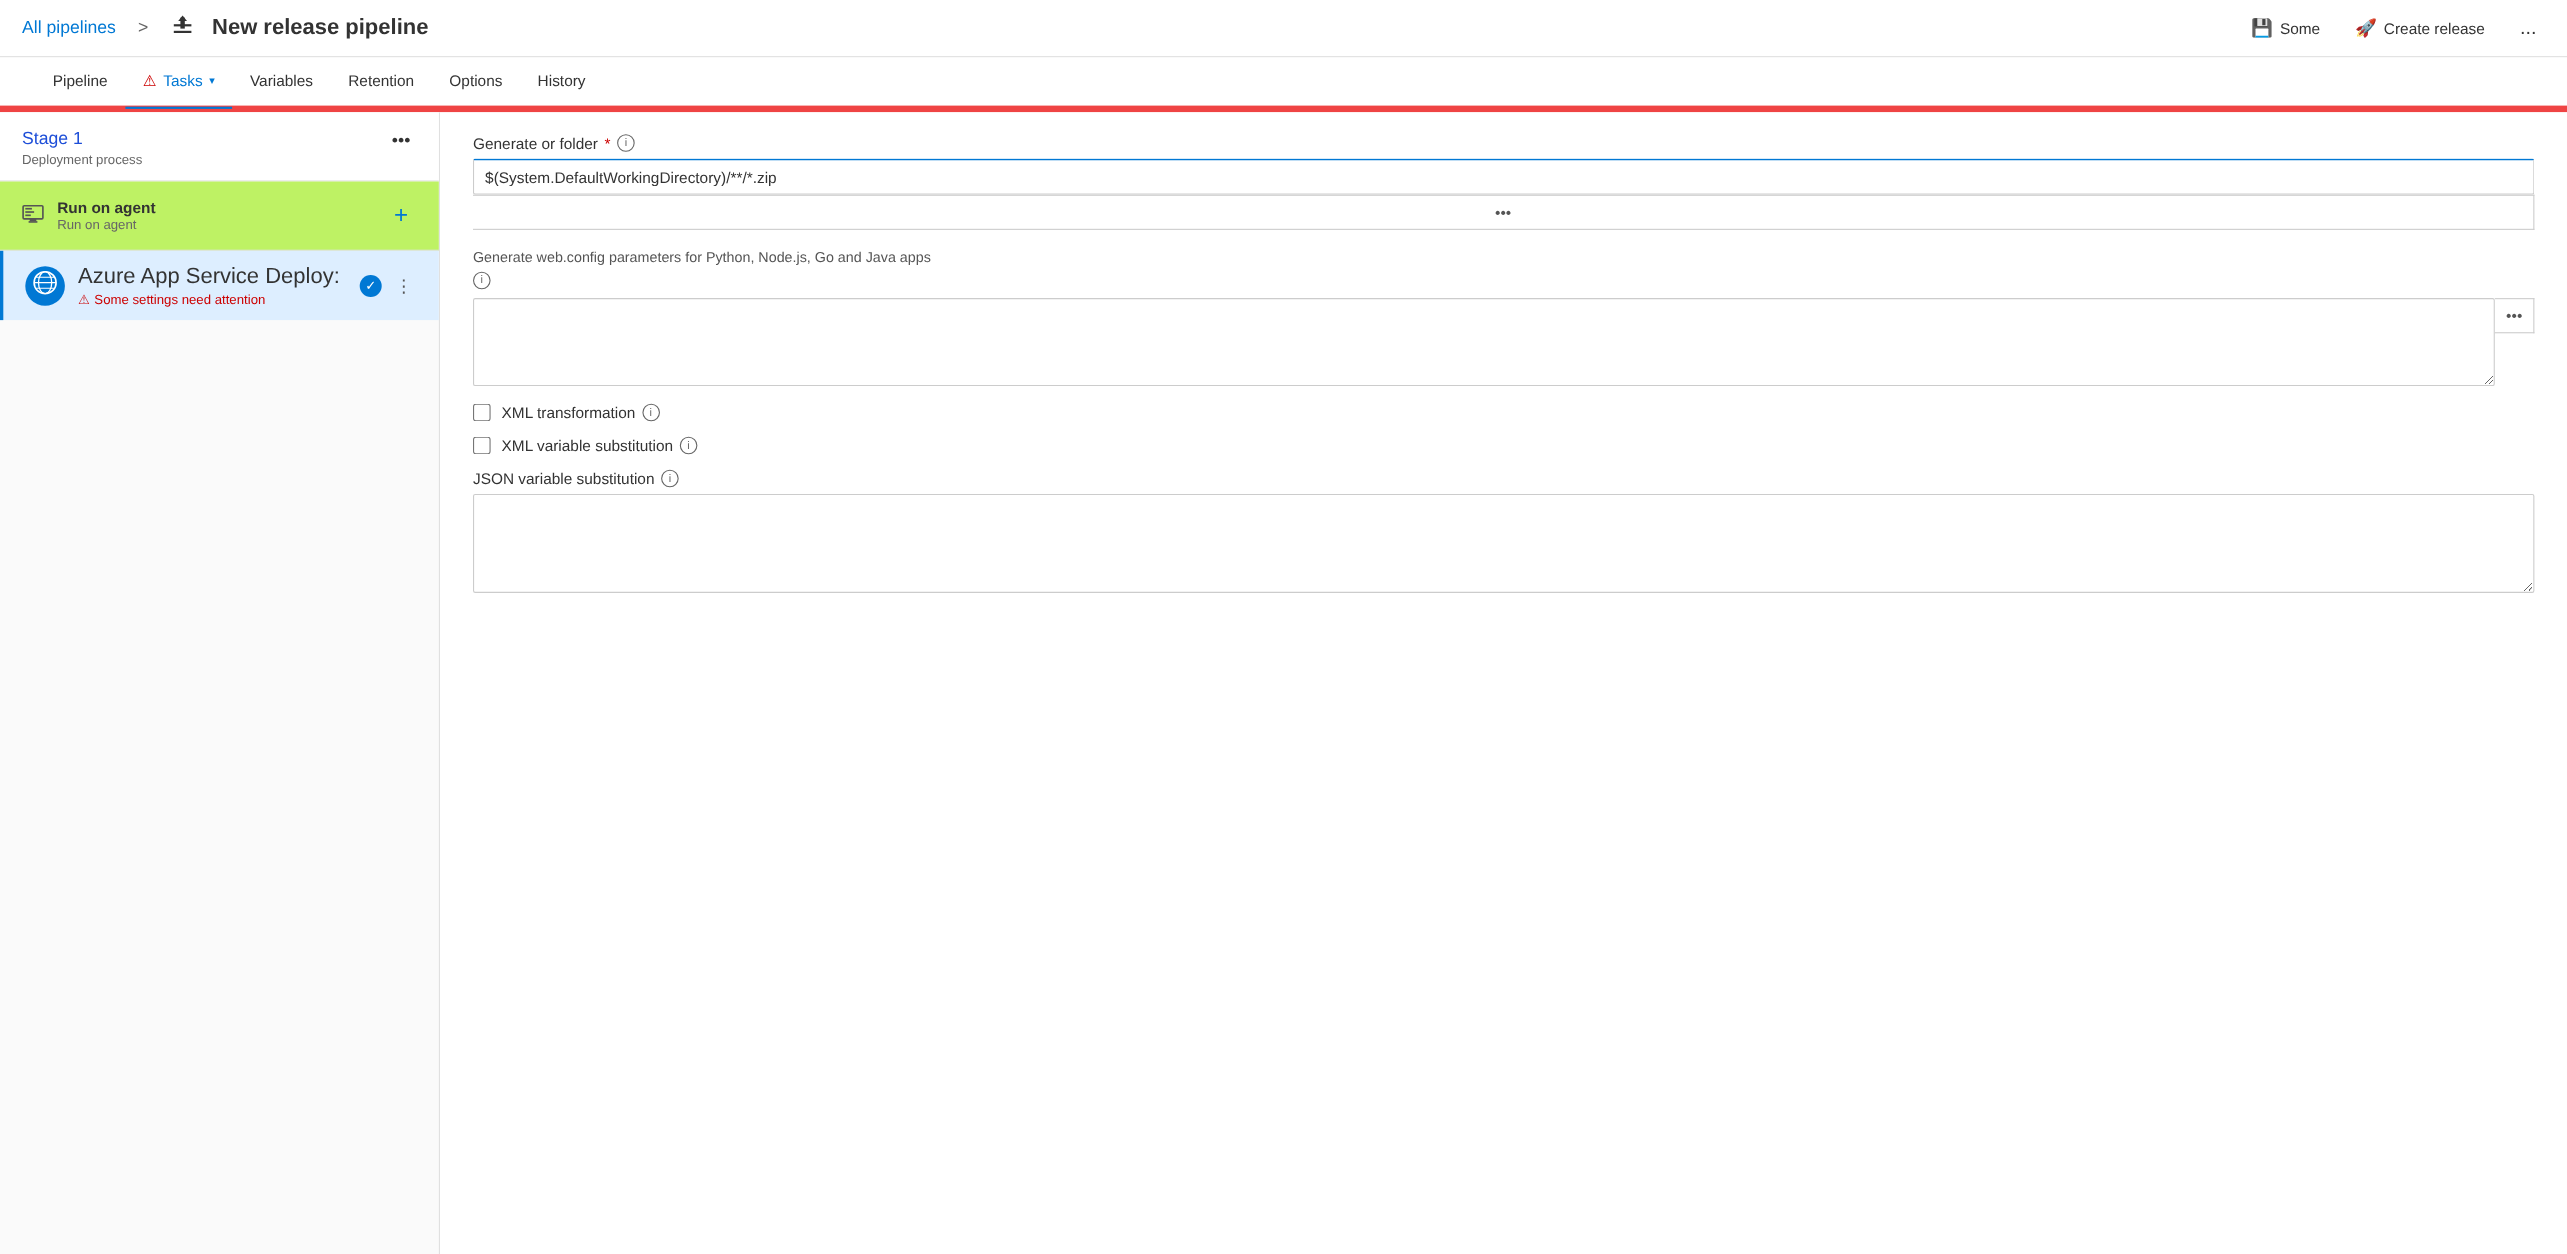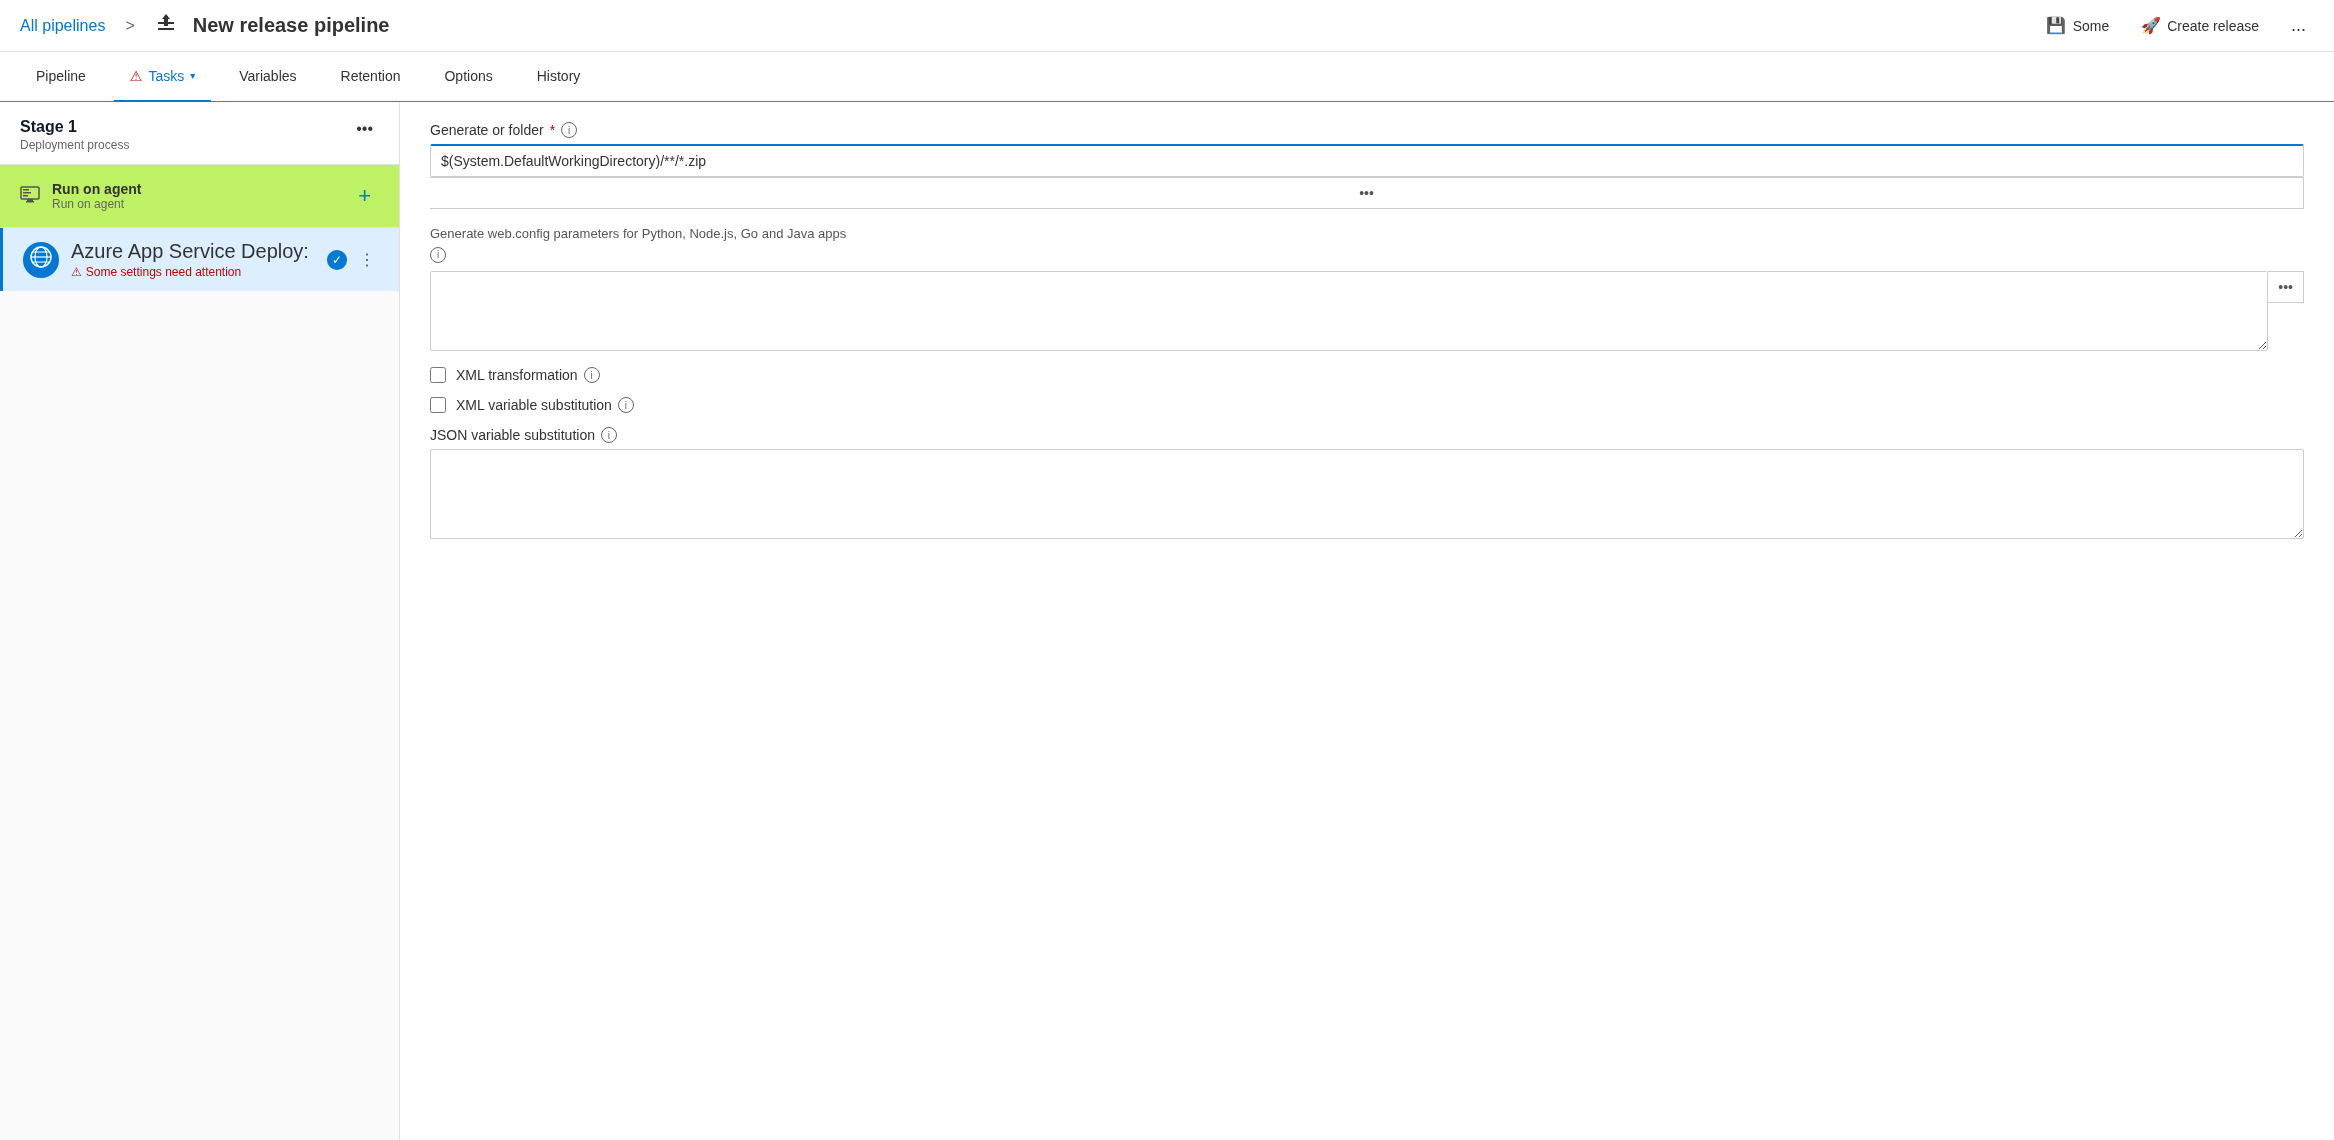--- a/index.html
+++ b/index.html
@@ -62,24 +62,24 @@
       cursor: pointer;
       font-size: 18px;
       color: #333;
       padding: 4px 8px;
     }
 
     
     .nav-tabs {
       display: flex;
       align-items: center;
-      border-bottom: 1px solid #ef4444;
-      padding: 0 20px;
+      border-bottom: 6px solid #ef4444;
+      padding: 0 32px;
       height: 50px;
-      gap: 12px;
+      gap: 0;
     }
     .nav-tab {
       padding: 0 16px;
       height: 50px;
       display: flex;
       align-items: center;
       gap: 6px;
       cursor: pointer;
       font-size: 14px;
       color: #333;
@@ -117,21 +117,21 @@
 
     
     .stage-header {
       display: flex;
       align-items: flex-start;
       justify-content: space-between;
       padding: 16px 20px 12px 20px;
       background: #fff;
       border-bottom: 1px solid #e0e0e0;
     }
-    .stage-title { font-size: 16px; font-weight: 700; color: #0f172a; }
+    .stage-title { font-size: 16px; font-weight: 400; color: #1d4ed8; }
     .stage-subtitle { font-size: 12px; color: #666; margin-top: 2px; }
     .stage-more-btn {
       background: none;
       border: none;
       cursor: pointer;
       font-size: 16px;
       color: #333;
       padding: 2px 6px;
     }
 

